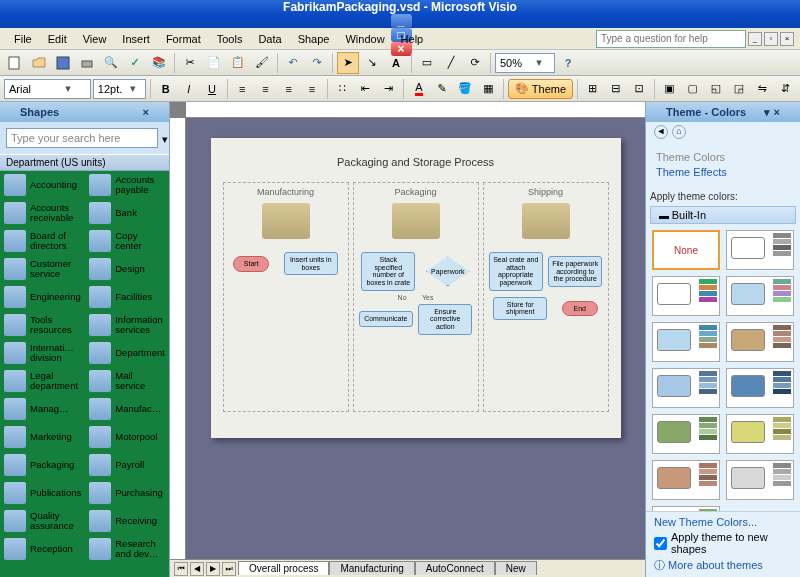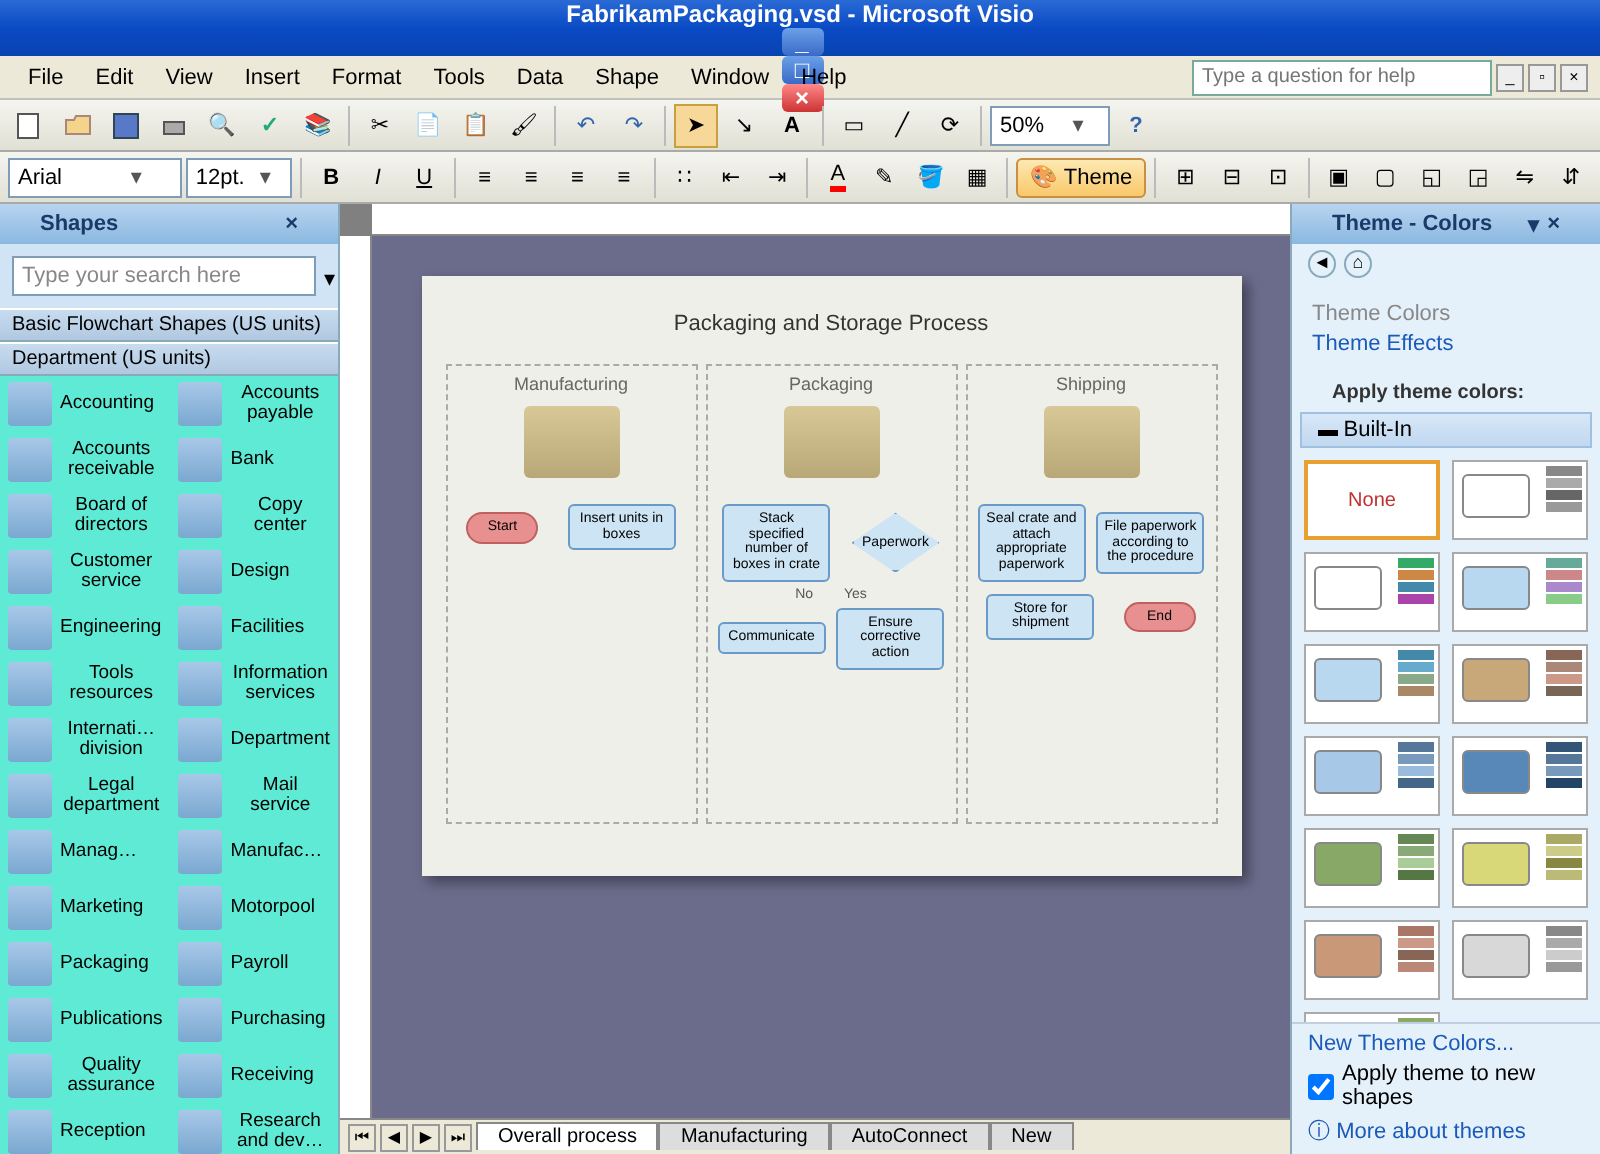--- a/index.html
+++ b/index.html
@@ -24,21 +24,21 @@
 .themebtn { background: linear-gradient(#fde9b3, #f9c86a); border: 1px solid #c89040; border-radius: 3px; height: 20px; padding: 0 6px; display: flex; align-items: center; gap: 3px; }
 .main { display: flex; height: 475px; }
 .shapes-pane { width: 170px; background: #e4f0fa; border-right: 1px solid #8ab; display: flex; flex-direction: column; }
 .pane-header { background: linear-gradient(#b8d4f0, #8ab8e0); height: 20px; padding: 0 20px; display: flex; align-items: center; color: #1a3a6a; font-weight: bold; }
 .pane-header .x { margin-left: auto; cursor: default; }
 .search-area { padding: 4px 6px; background: #d0e4f5; }
 .search-row { display: flex; gap: 3px; margin-top: 2px; }
 .search-row input { flex: 1; height: 20px; border: 1px solid #7f9db9; padding: 0 4px; color: #888; }
 .gobtn { width: 20px; height: 20px; background: #3a8a3a; color: #fff; display: flex; align-items: center; justify-content: center; }
 .stencil-bar { background: linear-gradient(#c8dcf0, #b0c8e0); padding: 2px 6px; border-top: 1px solid #fff; border-bottom: 1px solid #8ab; font-size: 10px; cursor: default; }
-.shapes-list { flex: 1; overflow-y: auto; background: #5eead4; text-align: center; }
+.shapes-list { flex: 1; overflow-y: auto; background: #15803d; }
 .shape-grid { display: grid; grid-template-columns: 1fr 1fr; }
 .shape-item { display: flex; align-items: center; padding: 3px 4px; gap: 4px; cursor: default; }
 .shape-icon { width: 22px; height: 22px; background: linear-gradient(#a8c8e8, #7aa8d0); border-radius: 2px; flex-shrink: 0; }
 .shape-item span { font-size: 9.5px; line-height: 1.1; }
 .canvas-area { flex: 1; display: flex; flex-direction: column; background: #808080; position: relative; }
 .ruler-h { height: 16px; background: #fff; border-bottom: 1px solid #888; margin-left: 16px; }
 .canvas-body { flex: 1; display: flex; }
 .ruler-v { width: 16px; background: #fff; border-right: 1px solid #888; }
 .page-area { flex: 1; overflow: auto; background: #6b6b8b; display: flex; align-items: flex-start; justify-content: center; padding: 20px 10px; }
 .page { width: 410px; height: 300px; background: #efefe9; box-shadow: 3px 3px 6px rgba(0,0,0,.4); padding: 18px 12px; }
@@ -53,21 +53,21 @@
 .fbox.dec { background: #cde4f4; width: 44px; height: 30px; transform: rotate(0deg); clip-path: polygon(50% 0, 100% 50%, 50% 100%, 0 50%); line-height: 30px; padding:0;}
 .frow { display: flex; gap: 3px; align-items: center; justify-content: center; flex-wrap: wrap; }
 .tabs-bar { height: 18px; background: #ece9d8; border-top: 1px solid #888; display: flex; align-items: center; padding: 0 4px; gap: 2px; }
 .tab-nav { width: 14px; height: 14px; border: 1px solid #999; font-size: 8px; display: flex; align-items: center; justify-content: center; }
 .page-tab { background: #fff; border: 1px solid #888; border-bottom: none; padding: 1px 10px; font-size: 10px; margin-top: -1px; }
 .page-tab.inactive { background: #ddd; }
 .theme-pane { width: 155px; background: #e4f0fa; border-left: 1px solid #8ab; display: flex; flex-direction: column; }
 .theme-links { padding: 6px 10px; font-size: 10px; }
 .theme-links .lk { color: #1a5ab8; margin: 3px 0; cursor: default; }
 .theme-links .lk.gray { color: #888; }
-.theme-section { padding: 4px 20px; font-weight: bold; font-size: 10px; color: #333; }
+.theme-section { padding: 4px 4px; font-weight: normal; font-size: 10px; color: #333; }
 .built-in { background: linear-gradient(#d8e8f8, #c0d8f0); padding: 2px 8px; font-size: 10px; border: 1px solid #a0c0e0; margin: 0 4px; }
 .theme-grid { flex: 1; overflow-y: auto; display: grid; grid-template-columns: 1fr 1fr; gap: 6px; padding: 6px; }
 .theme-sw { height: 40px; border: 1px solid #aaa; background: #fff; position: relative; cursor: default; }
 .theme-sw.sel { border: 2px solid #e8a030; }
 .theme-sw .tc { position: absolute; right: 2px; top: 2px; width: 18px; display: flex; flex-direction: column; gap: 1px; }
 .theme-sw .tc div { height: 5px; }
 .theme-sw .shp { position: absolute; left: 4px; top: 6px; width: 34px; height: 22px; border: 1px solid #888; border-radius: 3px; }
 .theme-none { display: flex; align-items: center; justify-content: center; color: #c03030; font-size: 10px; }
 .theme-footer { padding: 4px 8px; font-size: 10px; border-top: 1px solid #c0d0e0; }
 .theme-footer .lk { color: #1a5ab8; cursor: default; }
@@ -205,21 +205,20 @@
       <span>Shapes</span>
       <span class="x">×</span>
     </div>
     <div class="search-area">
       <div class="search-row">
         <input value="Type your search here" style="">
         <div class="tbtn" style="width:14px">▾</div>
         <div class="gobtn">→</div>
       </div>
     </div>
-    <div class="stencil-bar">Basic Flowchart Shapes (US units)</div>
     <div class="stencil-bar">Department (US units)</div>
     <div class="shapes-list">
         <div class="shape-grid" id="shape-grid">
           <div class="shape-item">
             <div class="shape-icon"></div>
             <span>Accounting</span>
           </div>
           <div class="shape-item">
             <div class="shape-icon"></div>
             <span>Accounts payable</span>

